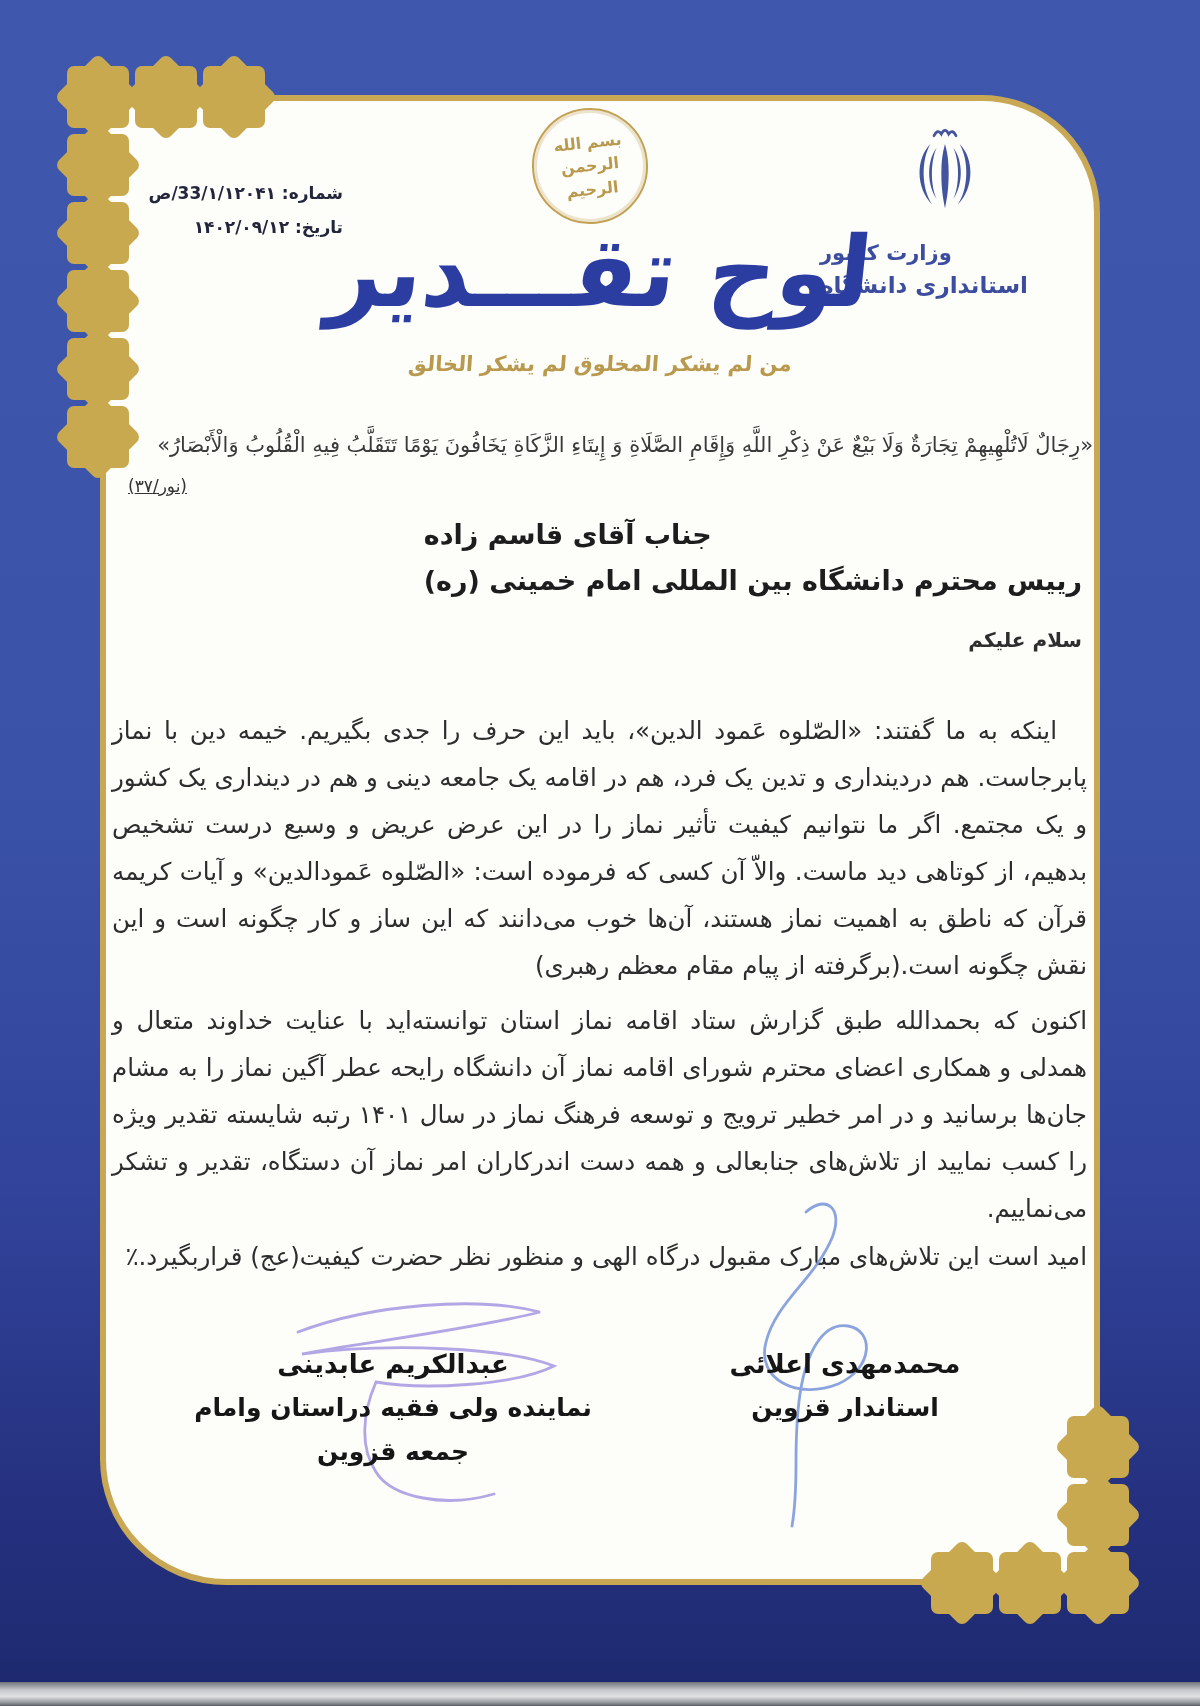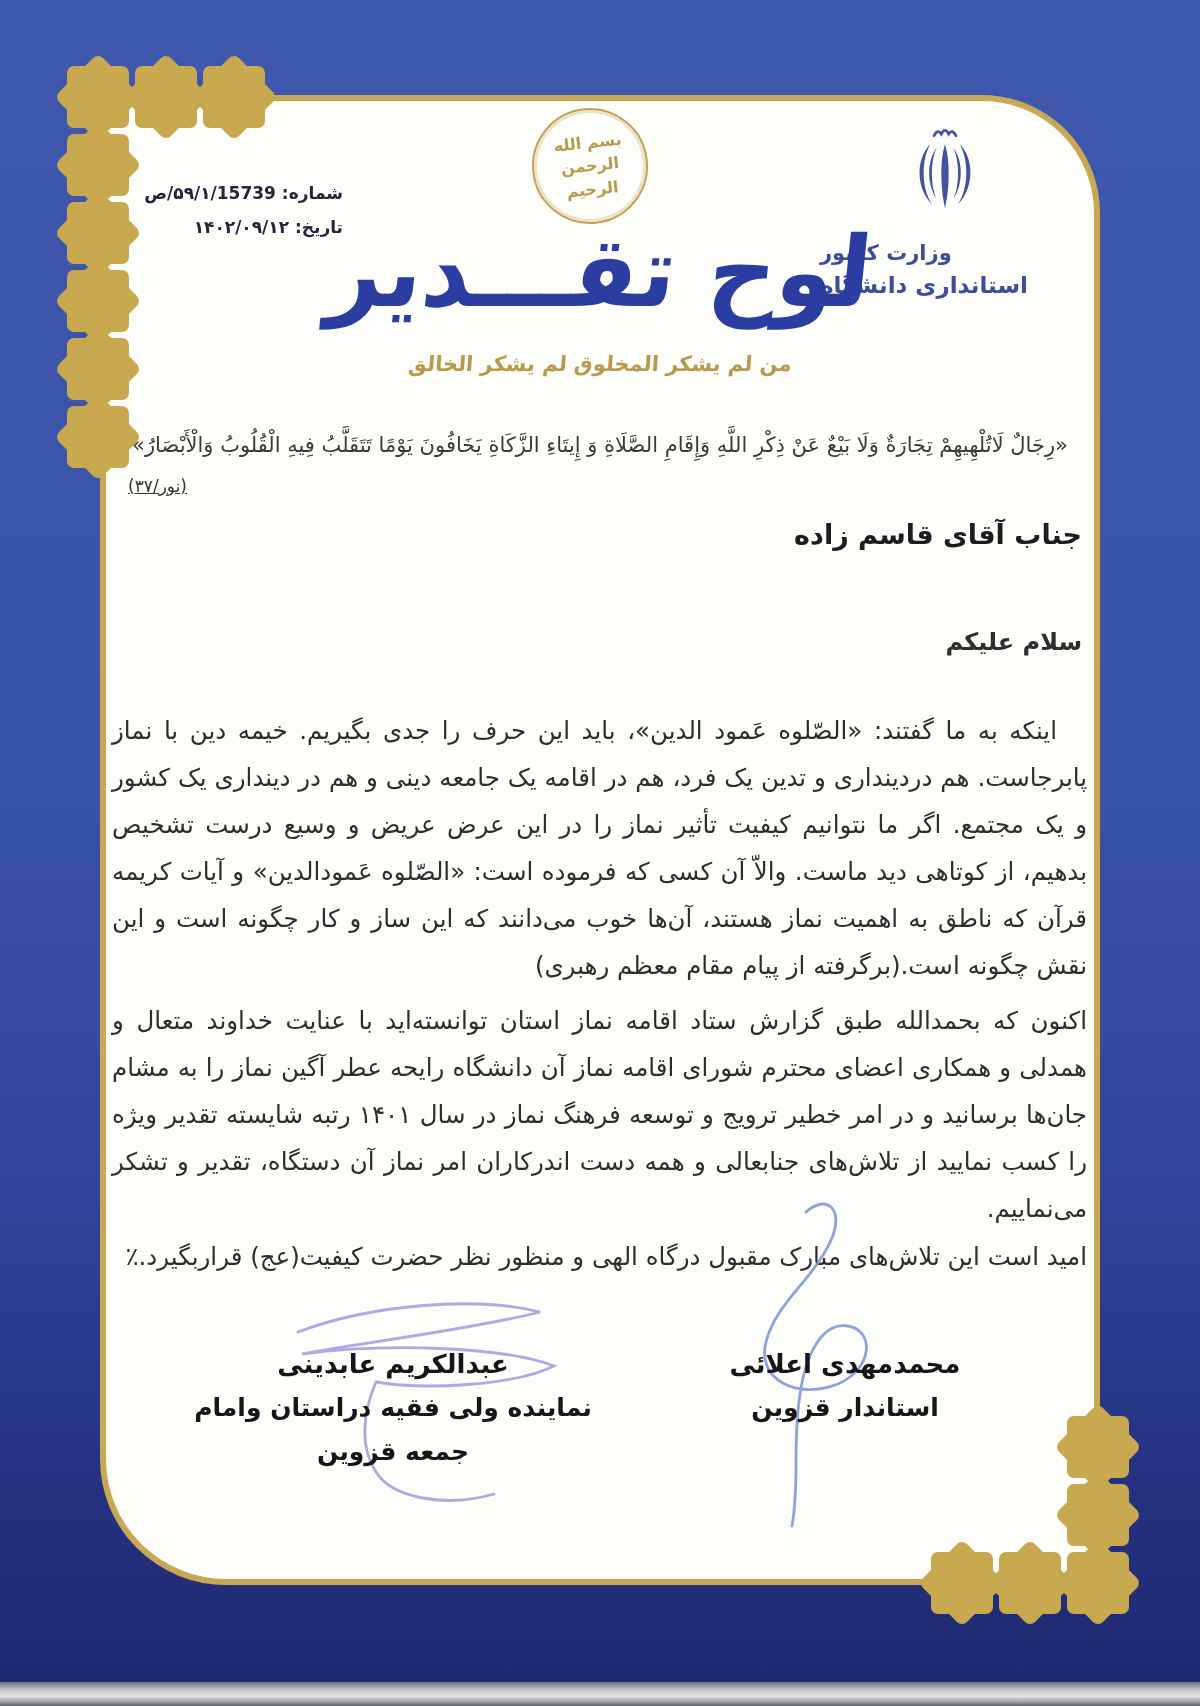--- a/index.html
+++ b/index.html
@@ -31,29 +31,29 @@
   }
   .motto{
     position:absolute;left:300px;top:352px;width:600px;text-align:center;
     font-size:21px;font-weight:bold;color:#b9994d;transform:skewX(-4deg);
   }
   .org{position:absolute;left:820px;top:122px;width:250px;text-align:left;color:#43549f;}
   .org .emblem{display:block;margin:0 auto 6px auto;}
   .org .ministry{font-size:21px;font-weight:bold;line-height:30px;color:#3c4da0;}
   .org .governorate{font-size:23px;font-weight:bold;line-height:34px;color:#3c4da0;}
   
-  .verse{position:absolute;left:115px;top:428px;width:970px;text-align:center;
+  .verse{position:absolute;left:123px;top:428px;width:970px;text-align:right;
     font-size:21px;color:#3a3a3a;line-height:34px;}
   .verse-cite{position:absolute;left:128px;top:476px;width:120px;text-align:left;
     font-size:17px;color:#333;text-decoration:underline;}
   
   .recipient{position:absolute;right:118px;top:512px;text-align:left;color:#1d1d1d;}
   .recipient .r1{font-size:27px;font-weight:bold;line-height:46px;}
   .recipient .r2{font-size:27px;font-weight:bold;line-height:46px;}
-  .salutation{position:absolute;right:118px;top:628px;font-size:24px;font-weight:bold;color:#2e2e2e;}
+  .salutation{position:absolute;right:118px;top:628px;font-size:20px;font-weight:bold;color:#2e2e2e;}
   
   .para{position:absolute;right:113px;width:975px;direction:rtl;text-align:justify;
     font-size:24.5px;line-height:47px;color:#2d2d2d;}
   .p1{top:682px;text-indent:30px;}
   .p2{top:972px;}
   .p3{top:1208px;}
   
   .sig{position:absolute;text-align:center;color:#161616;}
   .sig .name{font-size:26px;font-weight:bold;line-height:44px;}
   .sig .role{font-size:25px;font-weight:bold;line-height:44px;}
@@ -91,21 +91,21 @@
     <g fill="#c9a94f">
       <use href="#star8" transform="translate(1098,1583)"></use>
       <use href="#star8" transform="translate(1030,1583)"></use>
       <use href="#star8" transform="translate(962,1583)"></use>
       <use href="#star8" transform="translate(1098,1515)"></use>
       <use href="#star8" transform="translate(1098,1447)"></use>
     </g>
   </svg>
 
   <div class="refblock">
-    <div>شماره: ۵۹/۱/15739/ص</div>
+    <div>شماره: 33/۱/۱۲۰۴۱/ص</div>
     <div>تاریخ:  ۱۴۰۲/۰۹/۱۲</div>
   </div>
 
   <div class="bismillah">
     <span>بسم الله الرحمن الرحیم</span>
   </div>
 
   <div class="org">
     <svg class="emblem" width="96" height="110" viewBox="0 0 100 120" aria-hidden="true">
       <g fill="#43549f">
@@ -122,20 +122,21 @@
   </div>
 
   <div class="doc-title">لوح تقـــدیر</div>
   <div class="motto">من لم یشکر المخلوق لم یشکر الخالق</div>
 
   <div class="verse">«رِجَالٌ لَاتُلْهِيهِمْ تِجَارَةٌ وَلَا بَيْعٌ عَنْ ذِكْرِ اللَّهِ وَإِقَامِ الصَّلَاةِ وَ إِيتَاءِ الزَّكَاةِ يَخَافُونَ يَوْمًا تَتَقَلَّبُ فِيهِ الْقُلُوبُ وَالْأَبْصَارُ»</div>
   <div class="verse-cite">(نور/۳۷)</div>
 
   <div class="recipient">
     <div class="r1">جناب آقای قاسم زاده</div>
+    <div class="r2">رییس محترم دانشگاه بین المللی امام خمینی (ره)</div>
   </div>
 
   <div class="salutation">سلام علیکم</div>
 
   <p class="para p1">اینکه به ما گفتند: «الصّلوه عَمود الدین»، باید این حرف را جدی بگیریم. خیمه دین با نماز پابرجاست. هم دردینداری و تدین یک فرد، هم در اقامه یک جامعه دینی و هم در دینداری یک کشور و یک مجتمع. اگر ما نتوانیم کیفیت تأثیر نماز را در این عرض عریض و وسیع درست تشخیص بدهیم، از کوتاهی دید ماست. والاّ آن کسی که فرموده است: «الصّلوه عَمودالدین» و آیات کریمه قرآن که ناطق به اهمیت نماز هستند، آن‌ها خوب می‌دانند که این ساز و کار چگونه است و این نقش چگونه است.(برگرفته از پیام مقام معظم رهبری)</p>
   <p class="para p2">اکنون که بحمدالله طبق گزارش ستاد اقامه نماز استان توانسته‌اید با عنایت خداوند متعال و همدلی و همکاری اعضای محترم شورای اقامه نماز آن دانشگاه رایحه عطر آگین نماز را به مشام جان‌ها برسانید و در امر خطیر ترویج و توسعه فرهنگ نماز در سال ۱۴۰۱ رتبه شایسته تقدیر ویژه را کسب نمایید از تلاش‌های جنابعالی و همه دست اندرکاران امر نماز آن دستگاه، تقدیر و تشکر می‌نماییم.</p>
   <p class="para p3">امید است این تلاش‌های مبارک مقبول درگاه الهی و منظور نظر حضرت کیفیت(عج) قراربگیرد.٪</p>
 
   <svg class="ornaments" width="1200" height="1706" viewBox="0 0 1200 1706" aria-hidden="true">
     <path d="M 806 1212 C 826 1194 844 1208 832 1238 C 814 1280 776 1302 766 1342 C 756 1380 798 1400 838 1384 C 874 1368 874 1330 848 1326 C 822 1322 806 1354 800 1394 C 792 1448 800 1480 792 1526" stroke="#7e9ad9" stroke-width="2.8" fill="none" stroke-linecap="round" opacity="0.9"></path>

